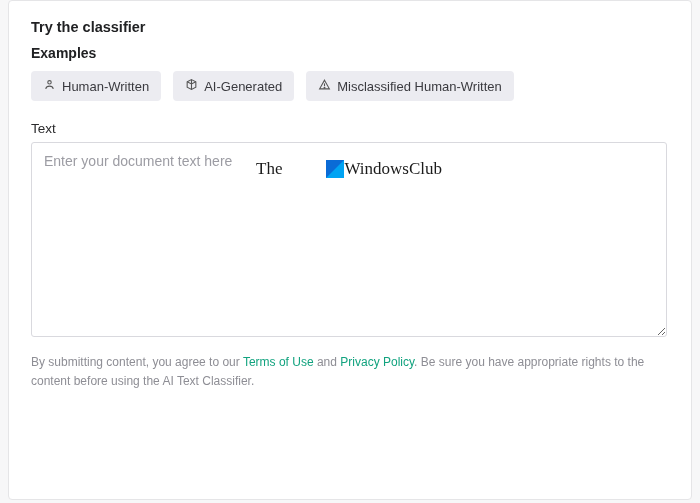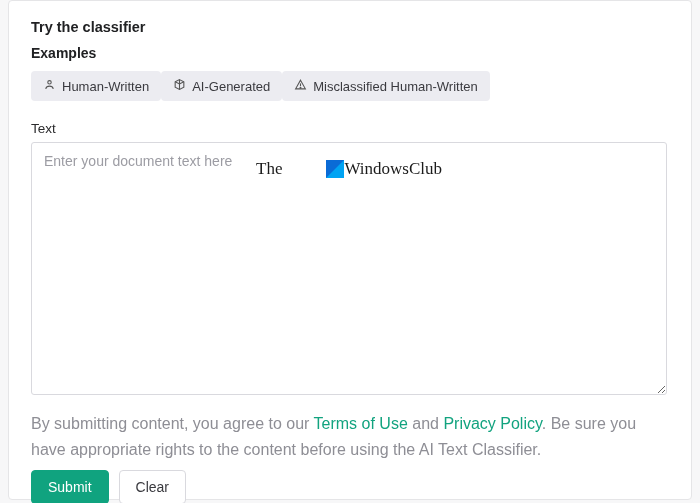--- a/index.html
+++ b/index.html
@@ -32,21 +32,21 @@
     margin-bottom: 18px;
   }
   .section-label {
     font-size: 14px;
     font-weight: 700;
     color: #202123;
     margin-bottom: 10px;
   }
   .chip-row {
     display: flex;
-    gap: 0;
+    gap: 12px;
     margin-bottom: 20px;
   }
   .chip {
     display: inline-flex;
     align-items: center;
     gap: 6px;
     background: #ececf1;
     color: #3a3a3f;
     font-size: 13px;
     padding: 7px 12px;
@@ -59,21 +59,21 @@
     font-size: 13.5px;
     font-weight: 400;
     color: #2a2a2c;
     margin-bottom: 6px;
   }
   .textarea-wrap {
     position: relative;
   }
   textarea {
     width: 100%;
-    height: 253px;
+    height: 195px;
     border: 1px solid #d9d9de;
     border-radius: 3px;
     padding: 10px 12px;
     font-size: 14px;
     color: #333;
     resize: both;
     font-family: inherit;
   }
   textarea::placeholder { color: #9c9ca3; }
   .watermark {
@@ -94,25 +94,25 @@
     align-items: center;
     gap: 44px;
   }
   .wlogo {
     width: 18px; height: 18px;
     position: relative;
   }
   .wlogo .sq1 { position:absolute; left:0; top:0; width:18px; height:18px; background:#00a3f3; }
   .wlogo .sq2 { position:absolute; left:0; top:0; width:0; height:0; border-left:18px solid #0a6bd6; border-bottom:18px solid transparent; }
   .disclaimer {
-    font-size: 16px;
+    font-size: 12px;
     color: #8e8e95;
     line-height: 1.6;
     margin-top: 12px;
-    margin-bottom: 8px;
+    margin-bottom: 14px;
   }
   .disclaimer a { color: #12a37f; text-decoration: none; }
   .btn-row { display: flex; gap: 10px; }
   .btn {
     font-size: 14px;
     padding: 8px 16px;
     border-radius: 4px;
     cursor: pointer;
     border: 1px solid transparent;
   }
@@ -181,18 +181,14 @@
         </span>
       </div>
       <span>WindowsClub</span>
     </div>
   </div>
 
   <div class="disclaimer">
     <span>By submitting content, you agree to our </span><a href="#">Terms of Use</a><span> and </span><a href="#">Privacy Policy</a><span>. Be sure you have appropriate rights to the content before using the AI Text Classifier.</span>
   </div>
 
-  <div class="btn-row">
-    <button class="btn btn-primary">Submit</button>
-    <button class="btn btn-secondary">Clear</button>
-  </div>
 
 </div>
 
 </body></html>

